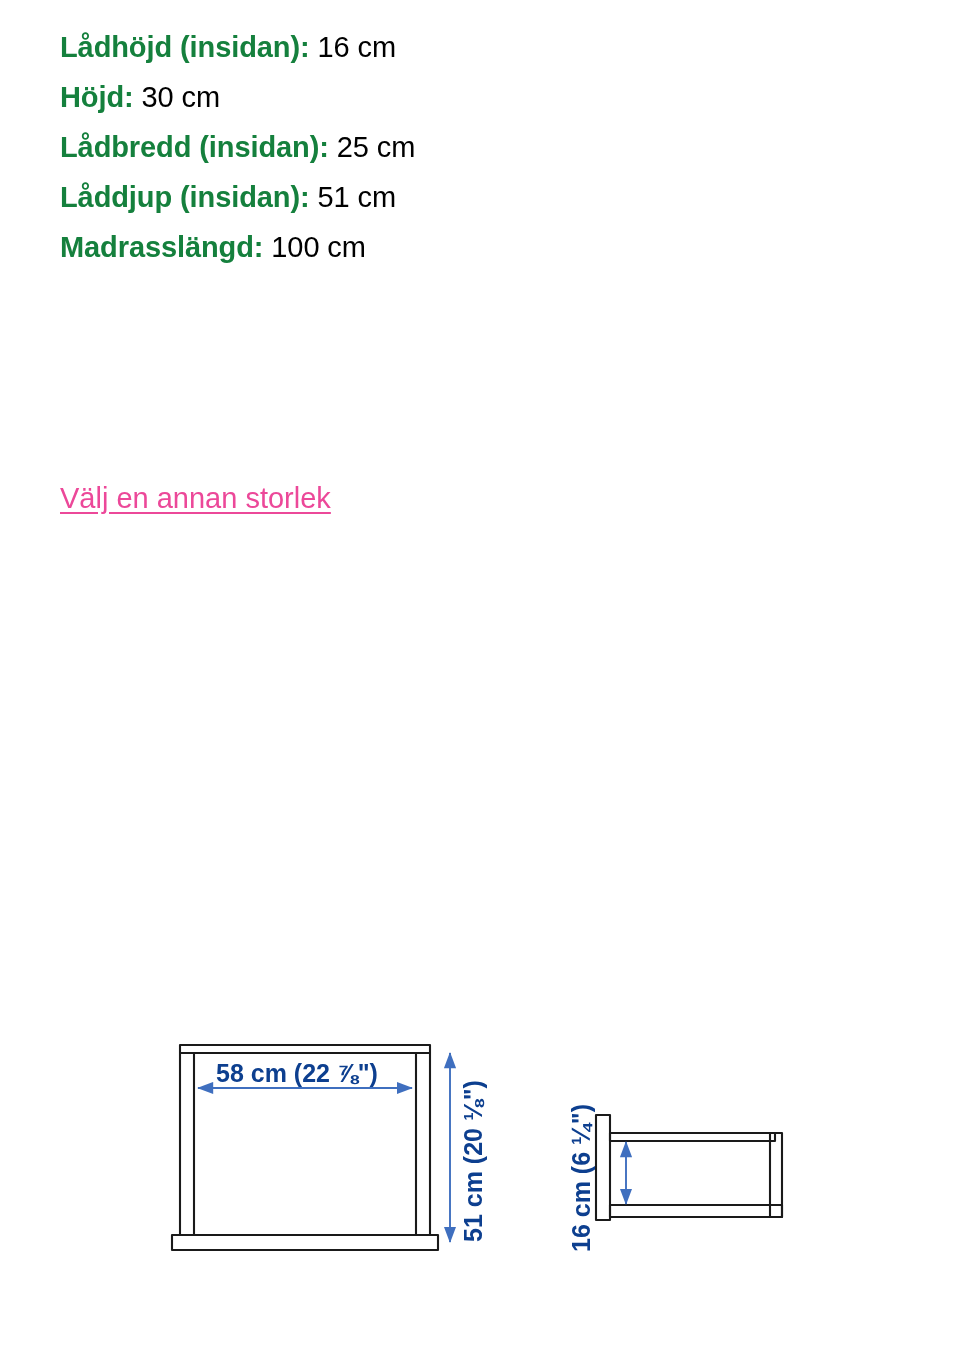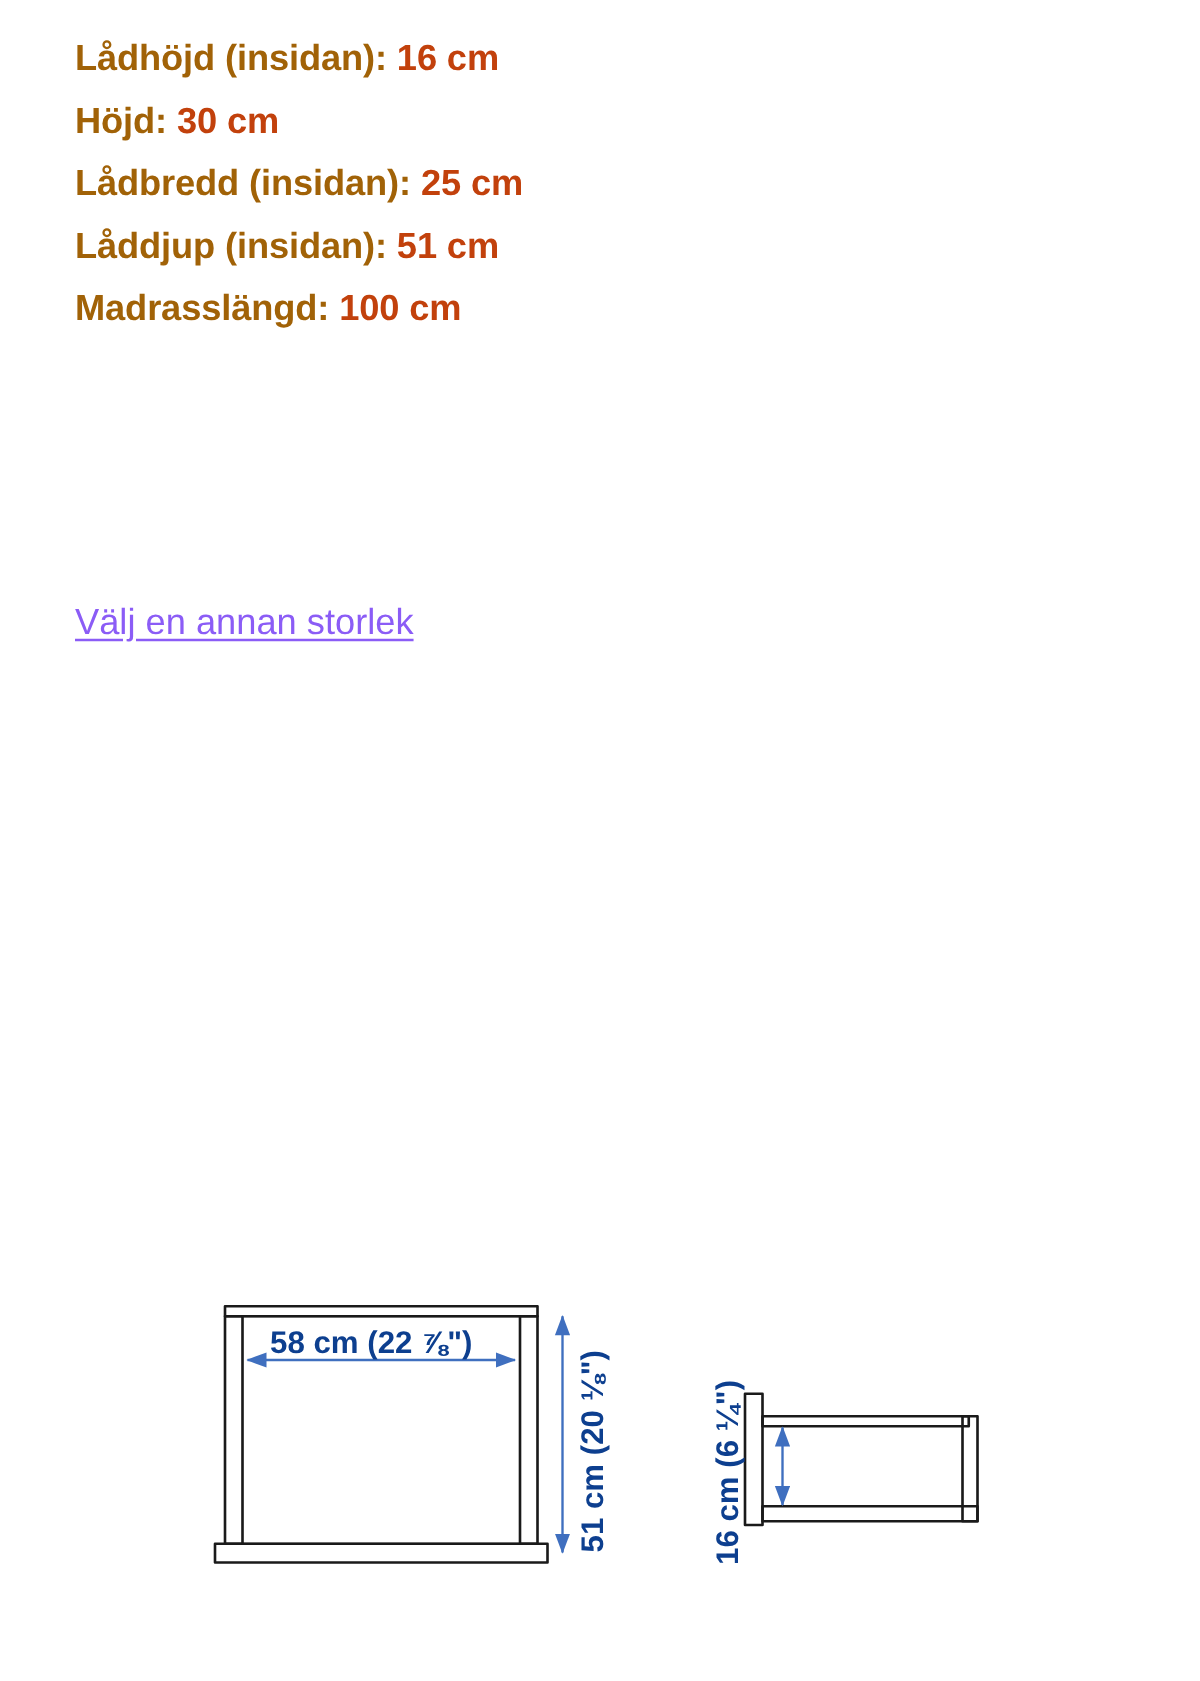--- a/index.html
+++ b/index.html
@@ -25,35 +25,35 @@
   }
   .spec-row {
     font-size: 29px;
     line-height: 50px;
     color: #484848;
     white-space: nowrap;
     letter-spacing: -0.1px;
   }
   .spec-label {
     font-weight: bold;
-    color: #a16207;
+    color: #15803d;
   }
   .spec-value {
-    font-weight: bold;
-    color: #c2410c;
+    font-weight: normal;
+    color: #000000;
   }
 
   
   .size-link {
     position: absolute;
     left: 60px;
     top: 478px;
     font-size: 29px;
     line-height: 40px;
-    color: #8b5cf6;
+    color: #ec4899;
     text-decoration: underline;
     text-underline-offset: 4px;
     cursor: pointer;
     white-space: nowrap;
   }
 
   
   .drawing {
     position: absolute;
     left: 0;

